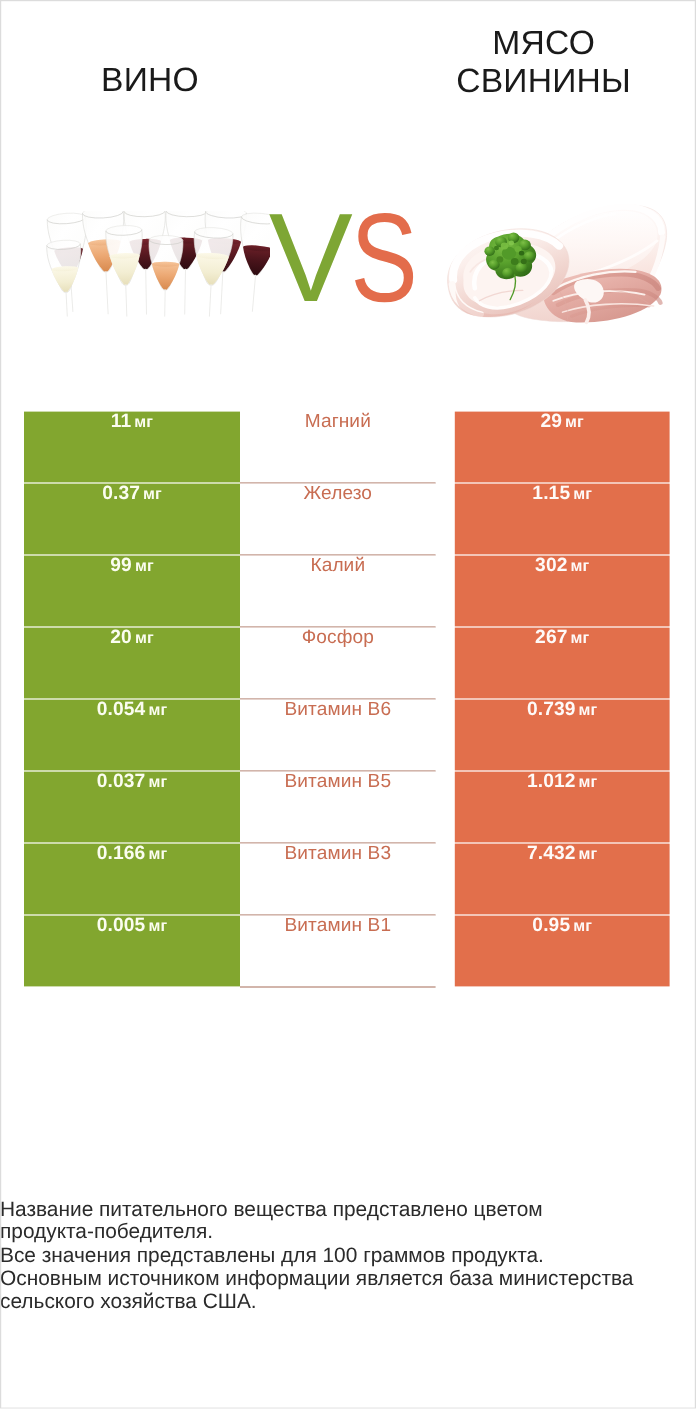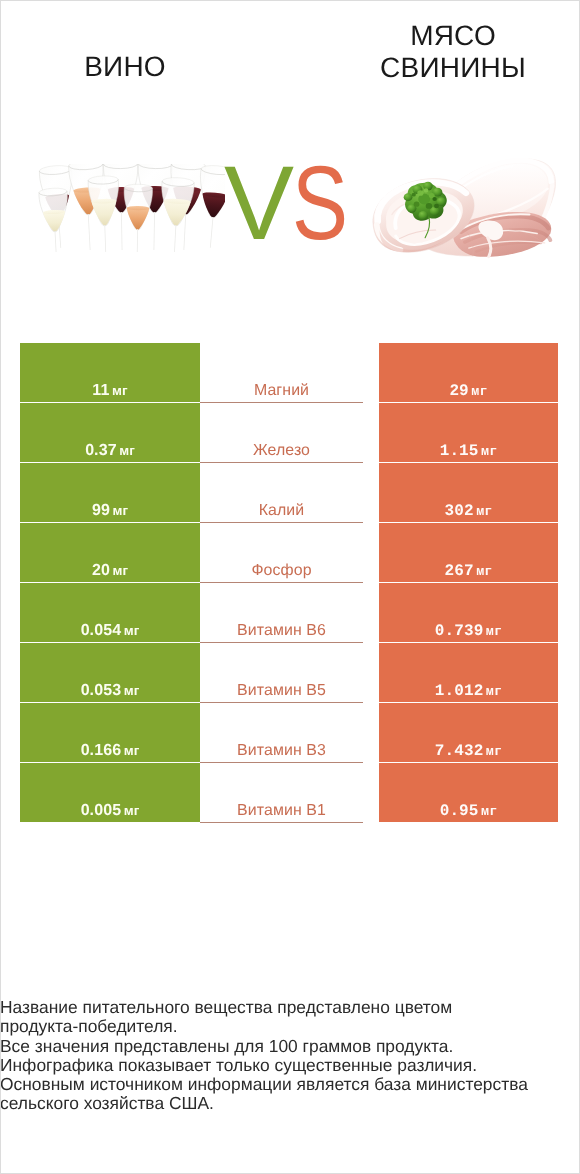--- a/index.html
+++ b/index.html
@@ -9,41 +9,41 @@
   .page:after{content:"";position:absolute;left:0;top:0;right:0;bottom:0;border:1px solid #dcdcdc;pointer-events:none;}
 
   
   .title{position:absolute;color:#1a1a1a;font-size:28px;font-weight:400;letter-spacing:0.2px;
          line-height:32px;text-align:center;white-space:nowrap;}
   #title-left{left:0;width:250px;top:51px;}
   #title-right{left:308px;width:290px;top:20px;}
   #title-right span{display:block;}
 
   
-  .hero{position:absolute;left:0;top:138px;width:510px;height:140px;}
+  .hero{position:absolute;left:0;top:150px;width:510px;height:140px;}
   .wine-img{position:absolute;left:37px;top:26px;width:188px;height:88px;}
   .pork-img{position:absolute;left:372px;top:18px;width:185px;height:105px;}
   .vs{position:absolute;left:224px;top:18px;width:135px;height:95px;line-height:95px;white-space:nowrap;}
   .vs span{font-size:105px;font-weight:400;letter-spacing:-1.5px;font-family:"Liberation Sans",sans-serif;}
   .vs-v{color:#7ea634;}
   .vs-s{color:#e36c4b;display:inline-block;transform:scaleX(0.80);transform-origin:left center;margin-left:-1px;}
 
   
   .table{position:absolute;left:0;top:343px;width:580px;}
   .row{position:relative;height:59px;margin-bottom:1px;}
-  .cell{position:absolute;top:0;height:59px;display:flex;align-items:flex-end;justify-content:center;padding-bottom:2px;box-sizing:border-box;}
+  .cell{position:absolute;top:0;height:59px;display:flex;align-items:flex-start;justify-content:center;padding-bottom:2px;box-sizing:border-box;}
   .cell-left{left:20px;width:180px;background:#82a62f;}
   .cell-mid{left:200px;width:163px;background:#fff;}
   .cell-right{left:379px;width:179px;background:#e26f4b;}
   .cell-mid:after{content:"";position:absolute;left:0;right:0;bottom:-1px;height:1px;background:#b58575;}
   
   .cell-mid:before{content:"";position:absolute;left:0;top:-1px;bottom:-1px;width:1px;background:transparent;}
   .val{color:#fbfdf0;font-size:16px;font-weight:700;white-space:nowrap;letter-spacing:0.1px;}
   .val .u{font-size:13.4px;font-weight:700;margin-left:2.5px;letter-spacing:0.1px;}
-  .cell-right .val{color:#fefaf8;font-family:Liberation Mono, monospace;}
+  .cell-right .val{color:#fefaf8;}
   .nut{color:#c86d52;font-size:15.9px;font-weight:400;white-space:nowrap;letter-spacing:0.1px;}
 
   
   .footer{position:absolute;left:0;top:998px;width:580px;text-align:left;}
   .footer p{margin:0;color:#2b2b2b;font-size:17.4px;line-height:19.3px;letter-spacing:0.0px;}
 </style>
 </head>
 <body>
 
 <div class="page">
@@ -340,21 +340,21 @@
         </div>
         <div class="cell cell-mid">
           <span class="nut">Витамин B6</span>
         </div>
         <div class="cell cell-right">
           <span class="val"><span>0.739</span><span class="u">мг</span></span>
         </div>
       </div>
       <div class="row">
         <div class="cell cell-left">
-          <span class="val"><span>0.053</span><span class="u">мг</span></span>
+          <span class="val"><span>0.037</span><span class="u">мг</span></span>
         </div>
         <div class="cell cell-mid">
           <span class="nut">Витамин B5</span>
         </div>
         <div class="cell cell-right">
           <span class="val"><span>1.012</span><span class="u">мг</span></span>
         </div>
       </div>
       <div class="row">
         <div class="cell cell-left">
@@ -377,17 +377,16 @@
         <div class="cell cell-right">
           <span class="val"><span>0.95</span><span class="u">мг</span></span>
         </div>
       </div>
     </div>
 
   <div class="footer" id="footer-notes">
       <p>Название питательного вещества представлено цветом</p>
       <p>продукта-победителя.</p>
       <p>Все значения представлены для 100 граммов продукта.</p>
-      <p>Инфографика показывает только существенные различия.</p>
       <p>Основным источником информации является база министерства</p>
       <p>сельского хозяйства США.</p>
     </div>
 </div>
 
 </body></html>

